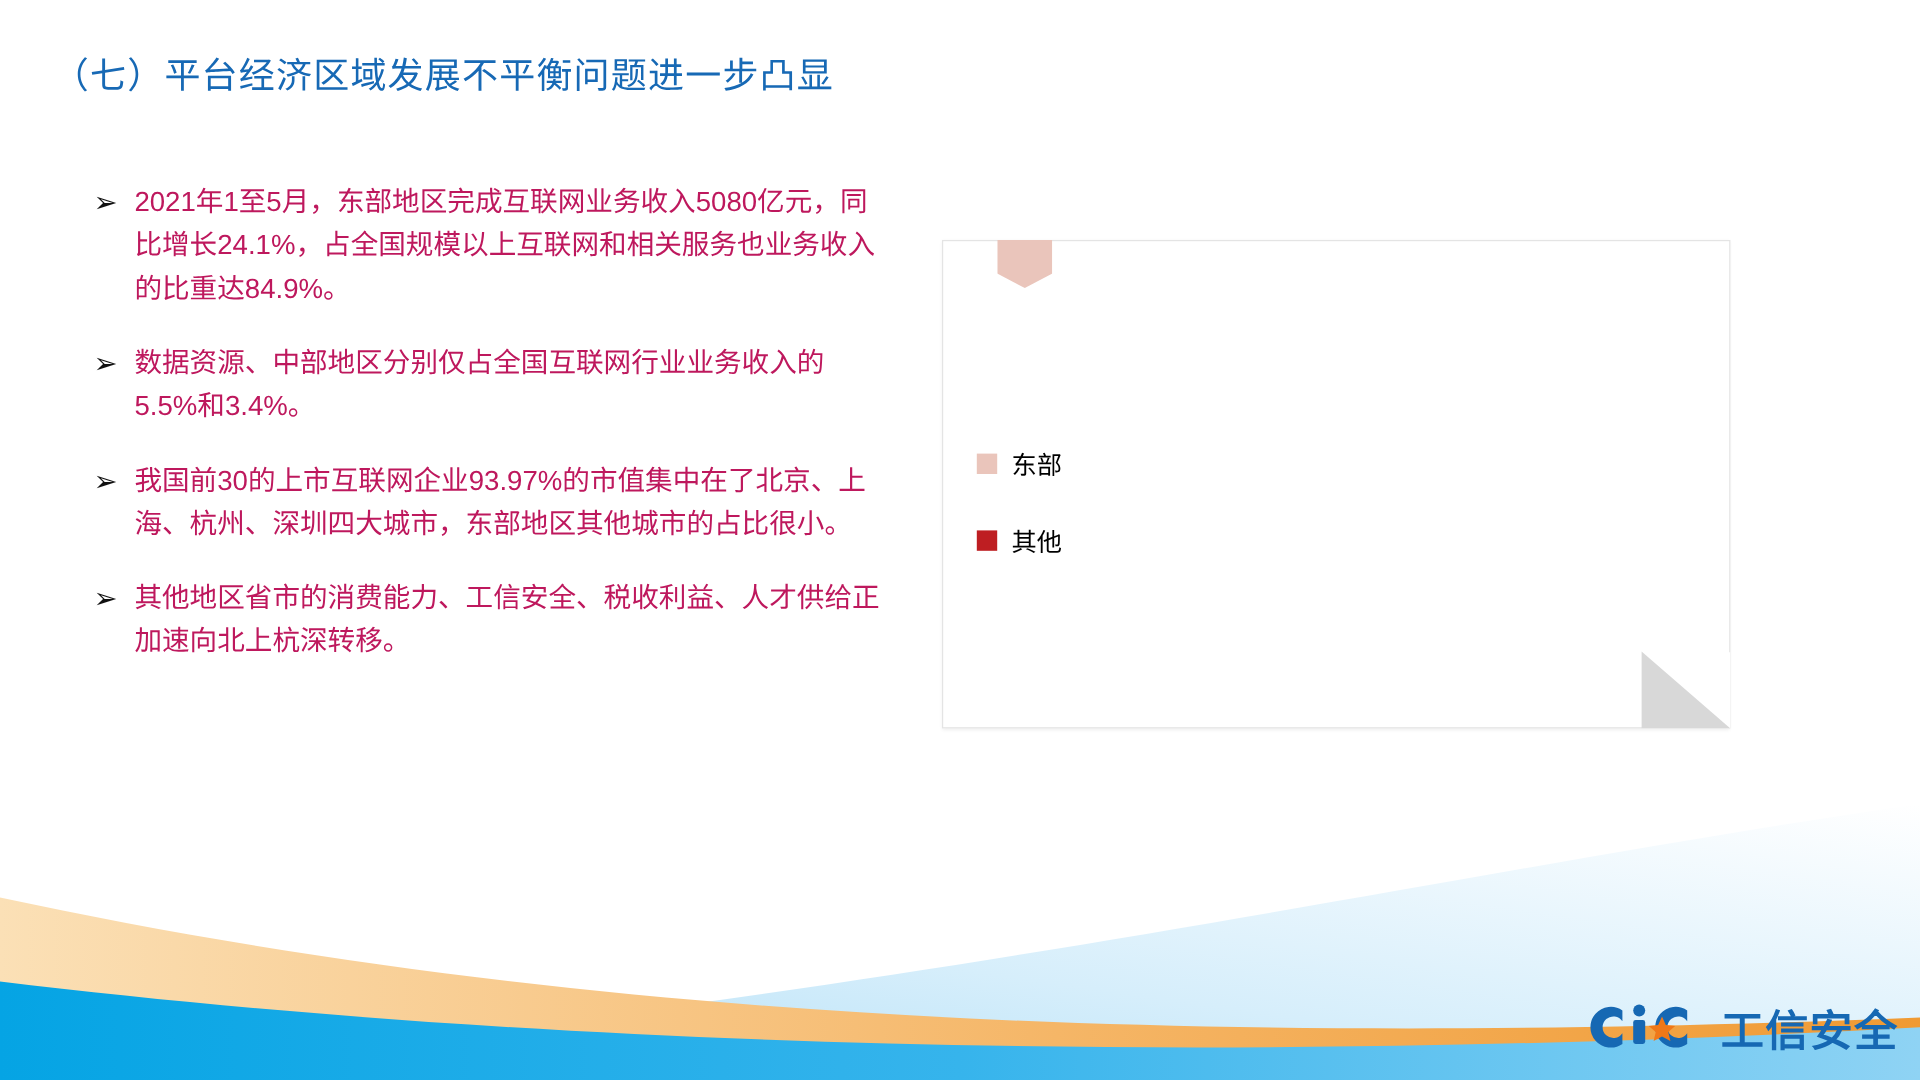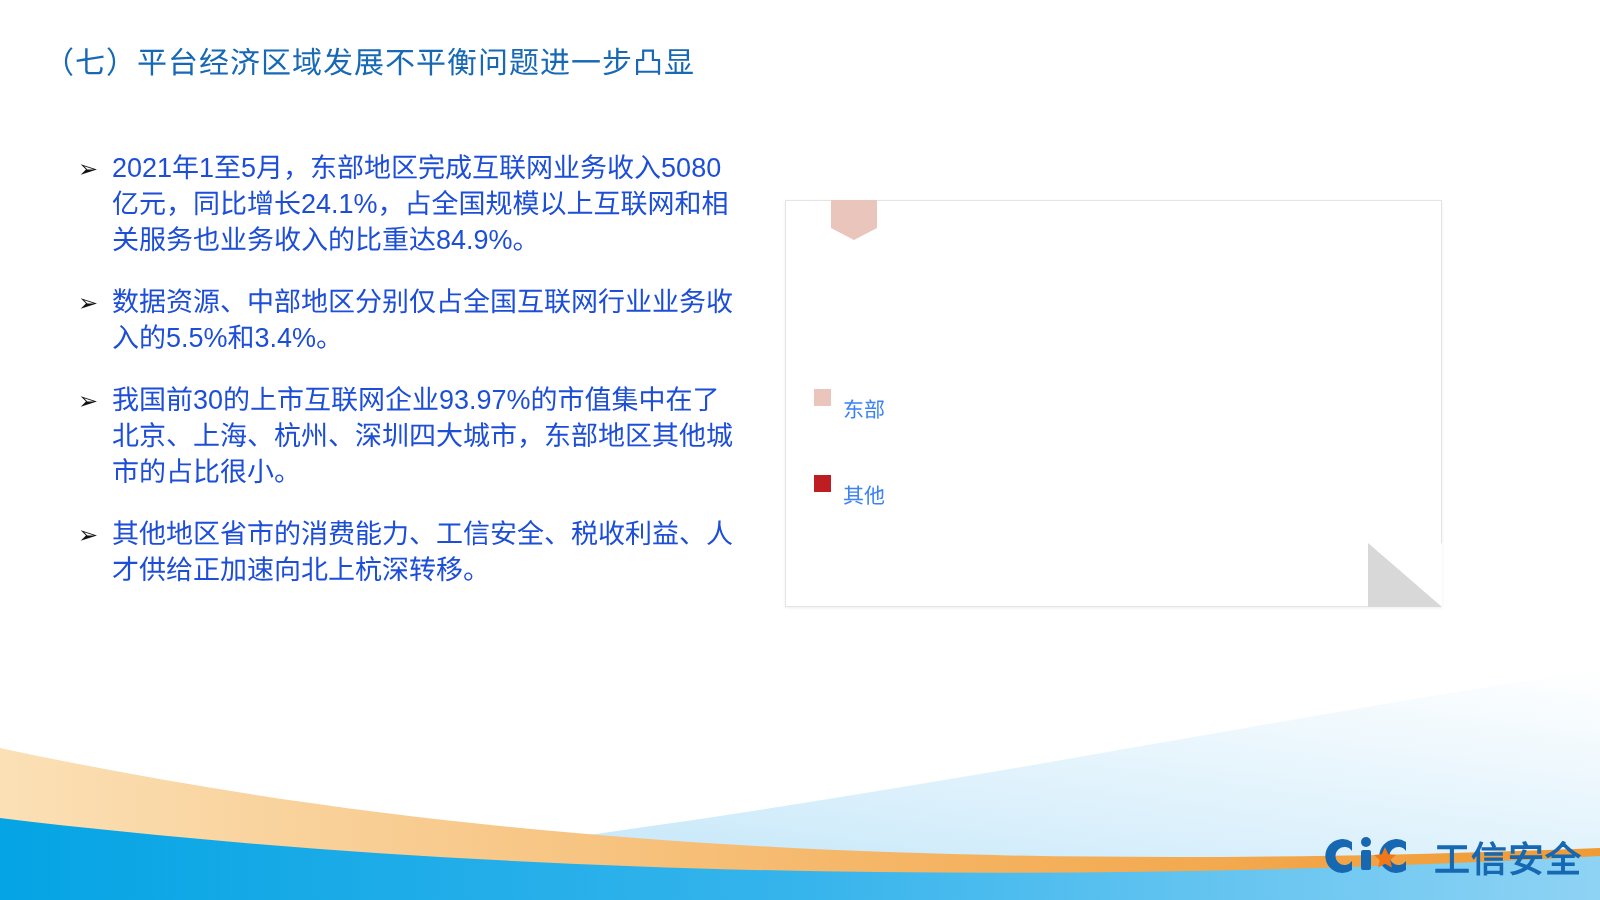--- a/index.html
+++ b/index.html
@@ -36,23 +36,23 @@
     width:34px;
     font-size:24px;
     line-height:36px;
     color:#111;
     font-family:"DejaVu Sans",sans-serif;
     text-align:left;
     padding-top:1px;
   }
   .bullet-text{
     flex:1 1 auto;
-    font-size:27px;
+    font-size:23px;
     line-height:36px;
-    color:#1d4ed8;
+    color:#be185d;
     letter-spacing:0px;
   }
 
   
   .chart-card{
     position:absolute;left:785px;top:200px;
     width:655px;height:405px;
     background:#ffffff;
     border:1px solid #e4e4e4;
     box-shadow:0 1px 3px rgba(0,0,0,.07);
@@ -88,23 +88,22 @@
     position:absolute;left:28px;top:170px;
   }
   .legend-row{
     display:flex;align-items:center;
     margin-bottom:34px;
   }
   .legend-swatch{
     width:17px;height:17px;margin-right:12px;flex:0 0 auto;
   }
   .legend-label{
-    font-size:21px;color:#3b82f6;
+    font-size:21px;color:#000000;
     font-family:Liberation Serif, serif;
-    margin-top:22px;
   }
 
   
   .pie-wrap{
     position:absolute;left:180px;top:55px;
     width:330px;height:330px;
   }
   .pie-svg{display:block;overflow:visible;}
   .slice-label{
     font-size:23px;font-weight:bold;fill:#ffffff;

